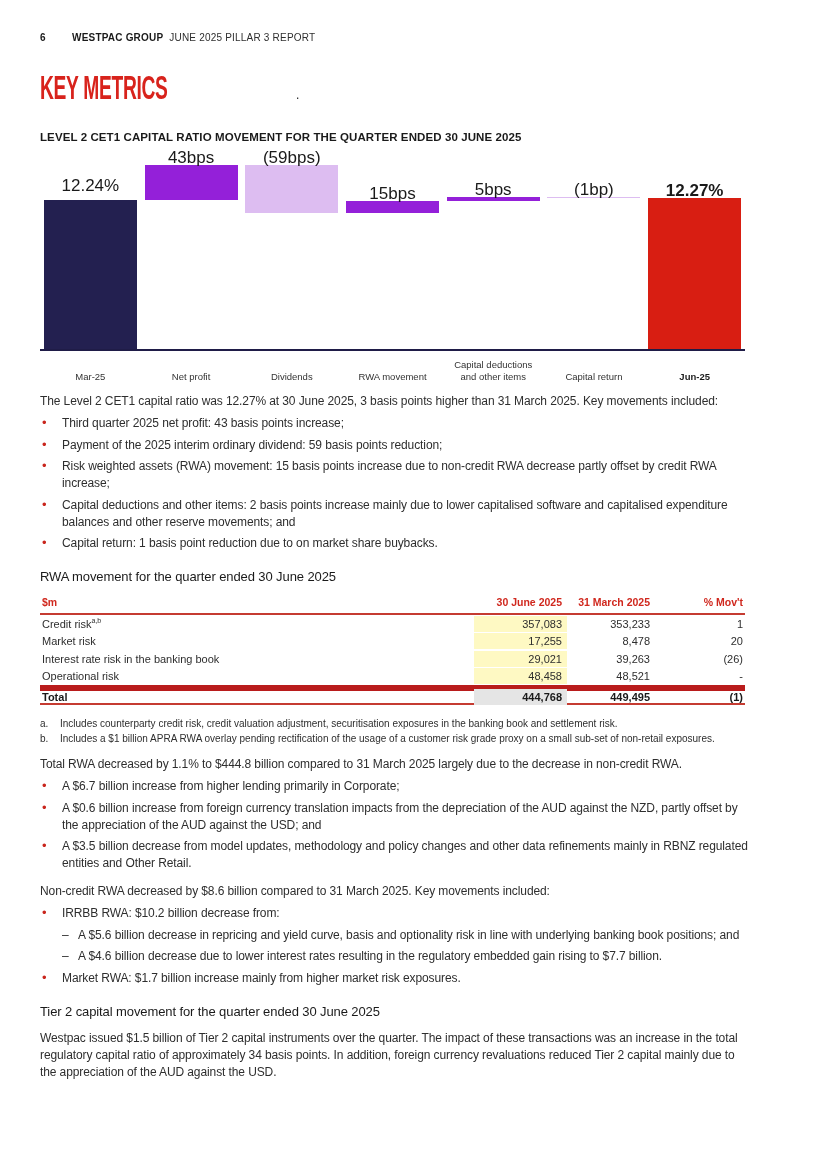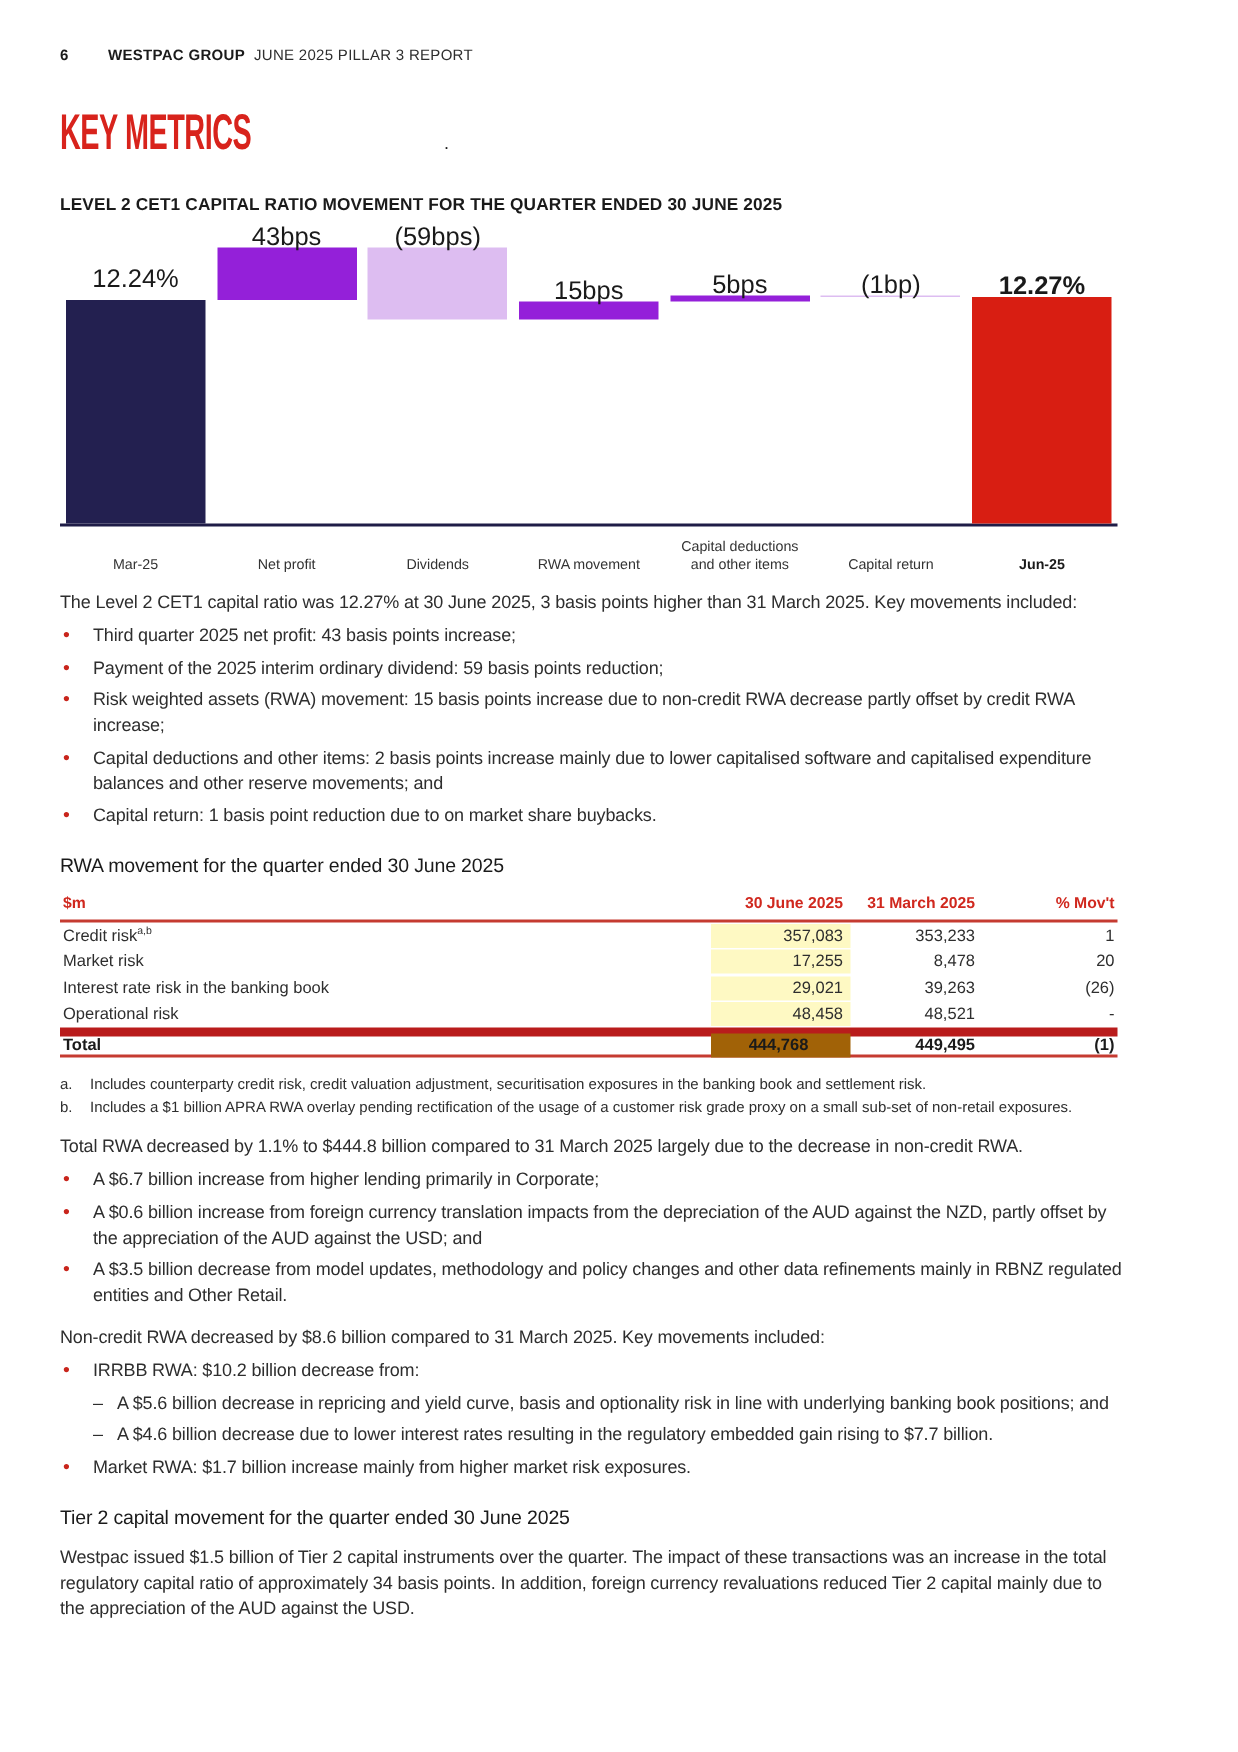--- a/index.html
+++ b/index.html
@@ -50,21 +50,21 @@
   .rwa-table { width:705px; margin-top:10px; font-size:11px; }
   .trow { display:flex; align-items:center; }
   .trow .c0 { flex:1; padding:2px 4px 2px 2px; }
   .trow .c1 { width:93px; text-align:right; padding:2px 5px 2px 2px; }
   .trow .c2 { width:88px; text-align:right; padding:2px 5px 2px 2px; }
   .trow .c3 { width:90px; text-align:right; padding:2px 2px 2px 2px; }
   .trow.thead { color:#d0281e; font-weight:bold; font-size:10.5px; border-bottom:2px solid #c53b31; padding-bottom:3px; }
   .trow.tdata { height:17.5px; }
   .trow.tdata .c1 { background:#fef9c3; }
   .trow.ttotal { font-weight:bold; color:#1a1a1a; border-top:6px solid #b91c1c; border-bottom:2px solid #c53b31; height:20px; }
-  .trow.ttotal .c1 { background:#a16207;text-align:center; }
+  .trow.ttotal .c1 { background:#e5e5e5; }
   sup.fnref { font-size:7px; vertical-align:super; line-height:0; }
 
   
   .footnotes { margin-top:12px; }
   .fnote { display:flex; font-size:10px; line-height:13px; margin-bottom:2px; max-width:712px; }
   .fnote .fm { width:20px; flex:0 0 20px; }
 
   .tier2-para { margin-top:9px; }
 </style>
 </head>

